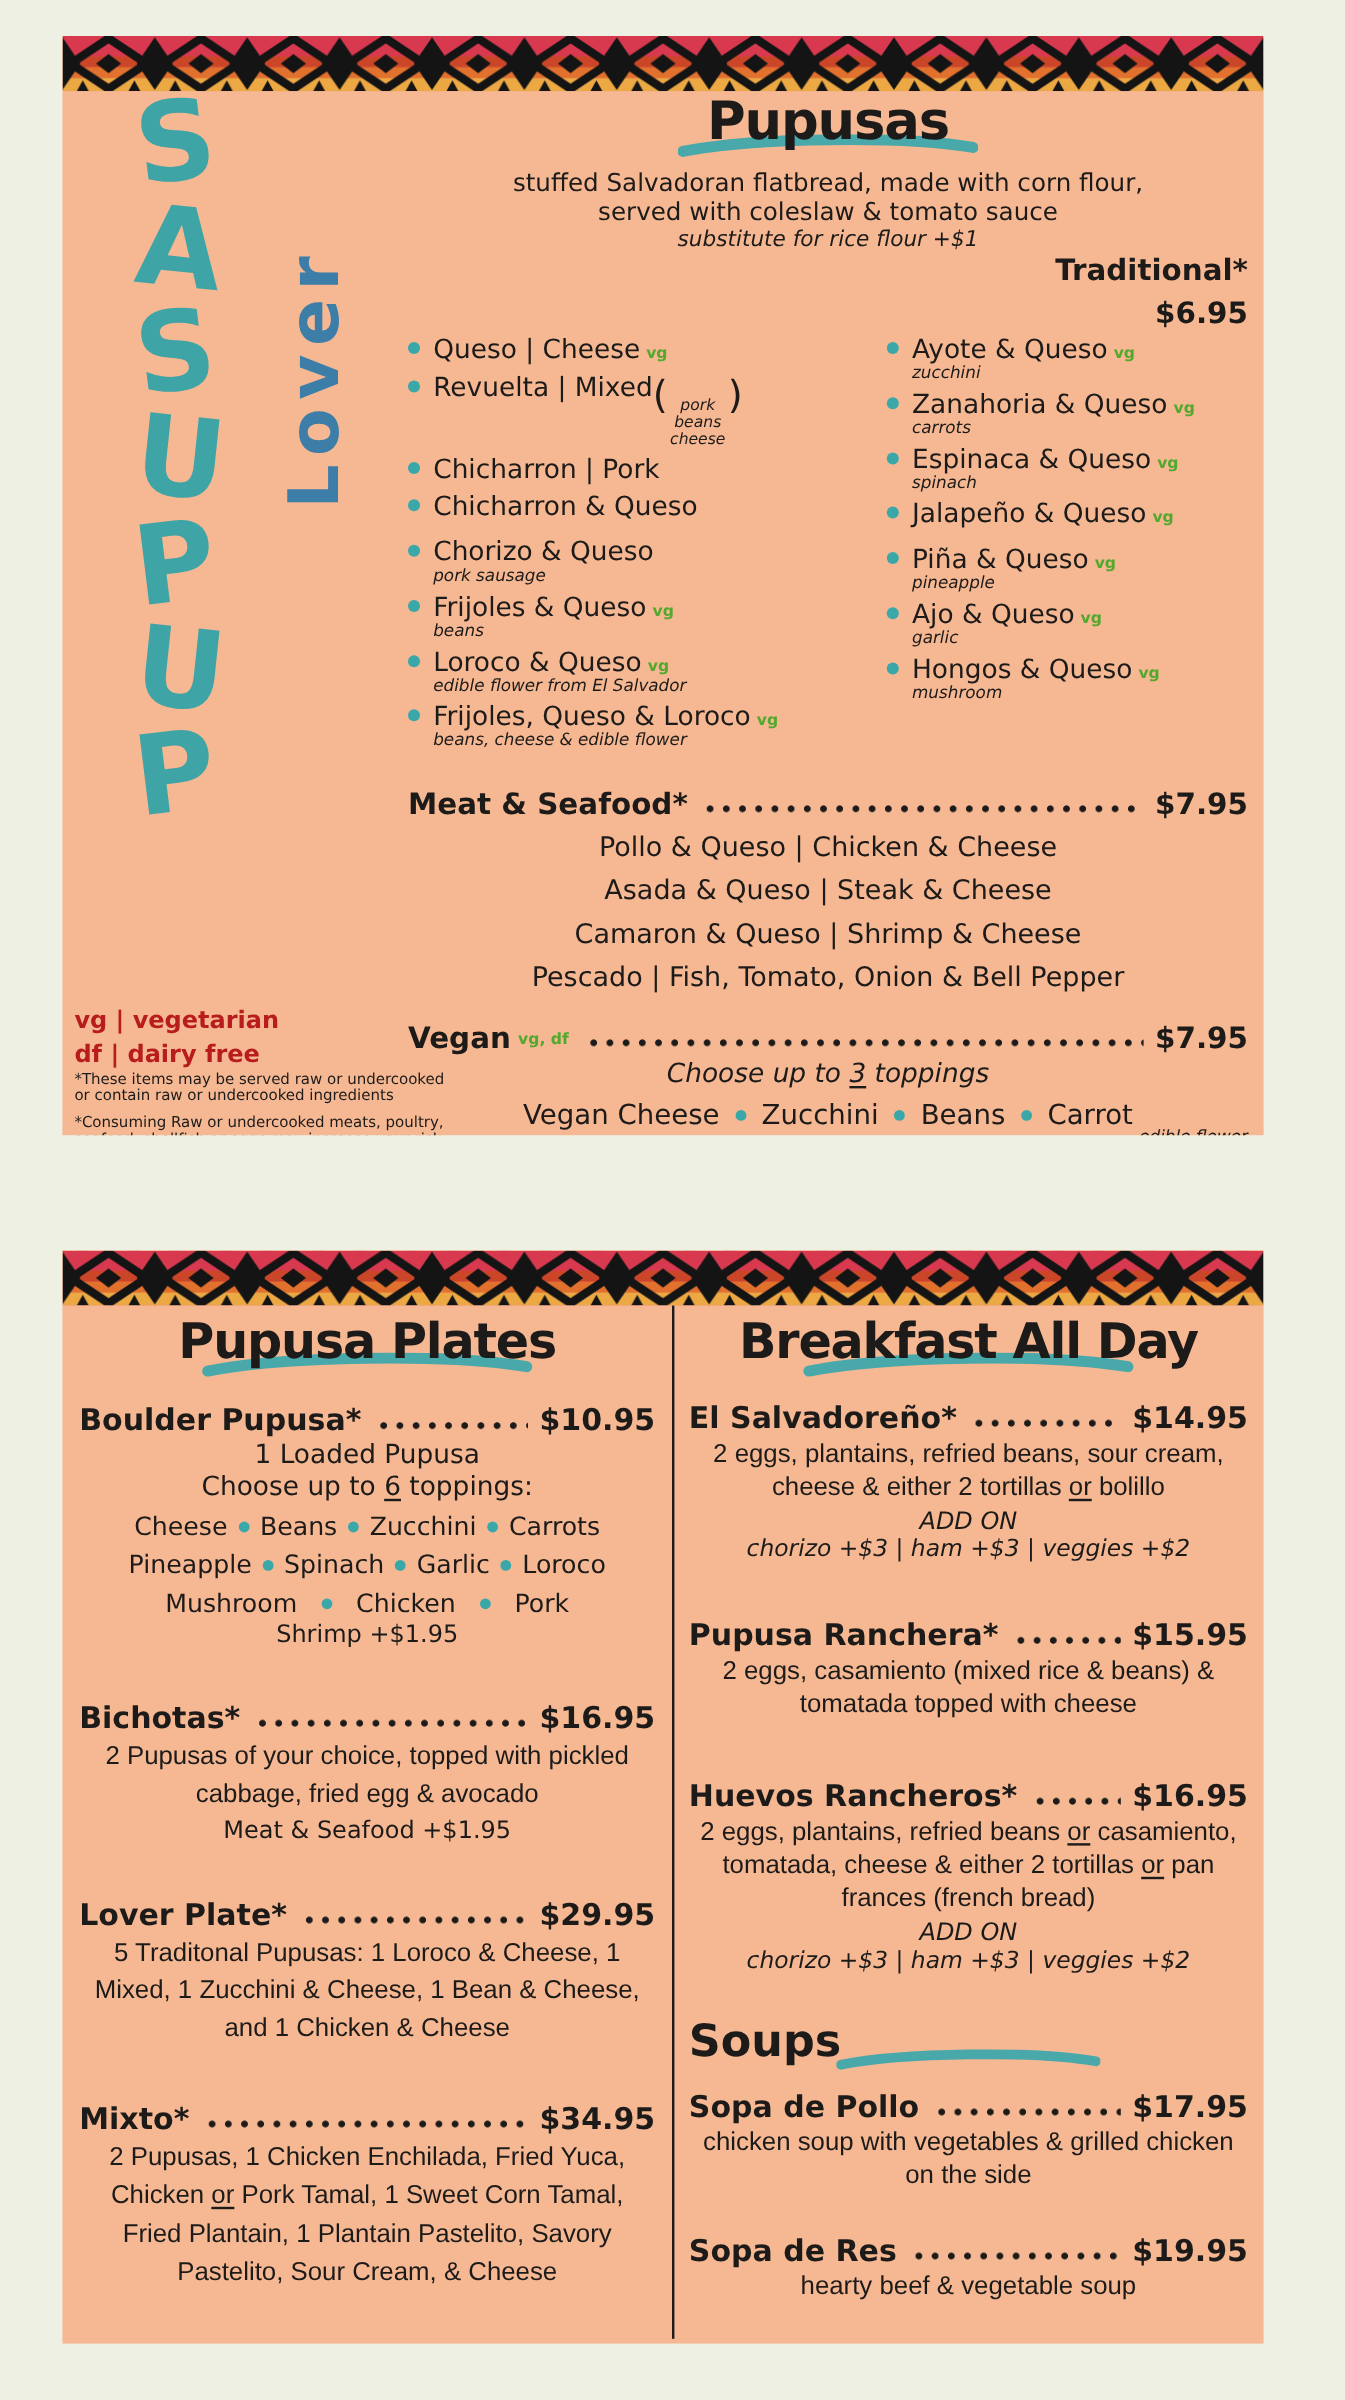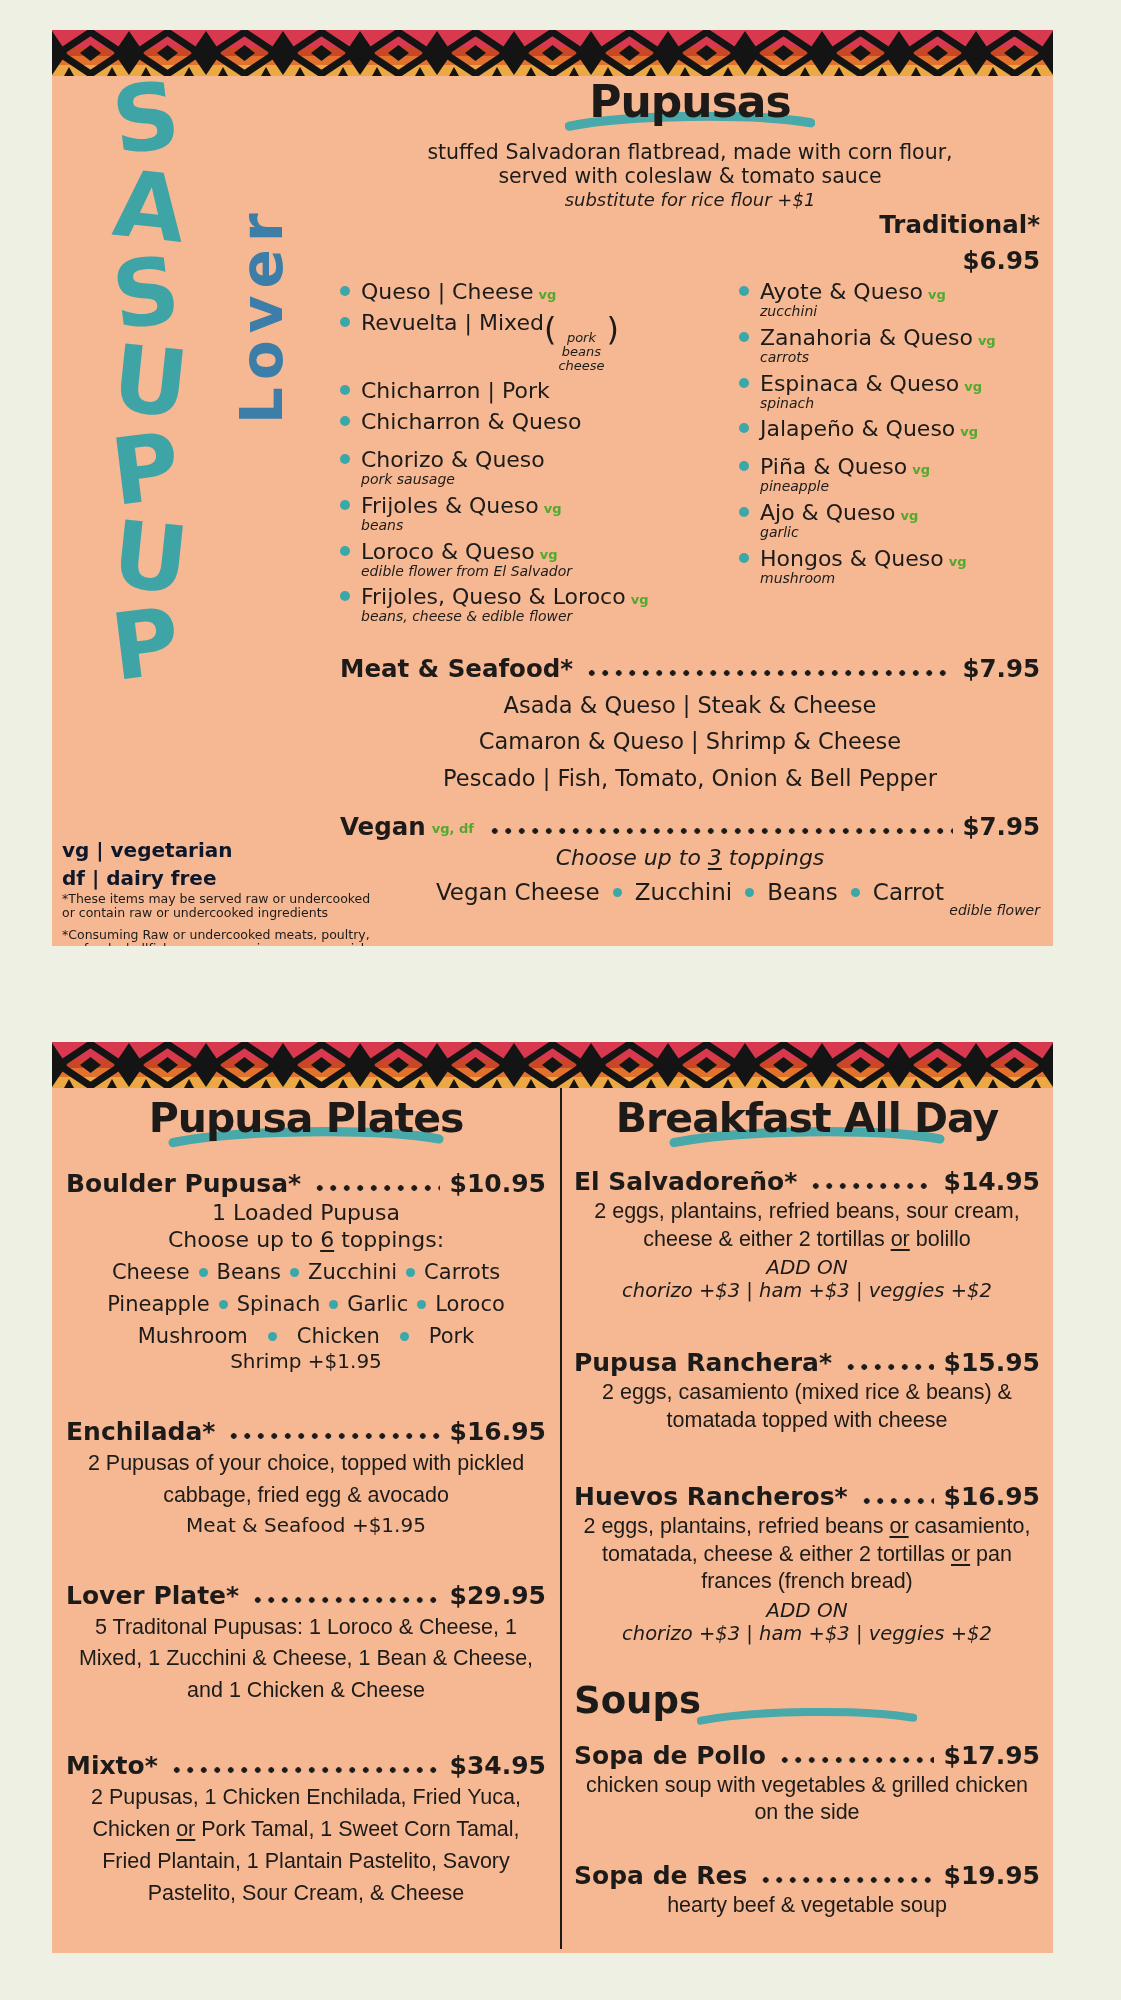--- a/index.html
+++ b/index.html
@@ -62,21 +62,21 @@
   .meat-row{margin-top:24px;}
   .centerlines{margin-top:4px;text-align:center;font-size:22.5px;line-height:1.62;}
   .vegan-row{margin-top:16px;}
   .tags{color:#53a82e;font-size:13px;font-family:"DejaVu Sans",sans-serif;font-weight:700;margin:0 2px 5px 6px;}
   .choose{margin-top:4px;text-align:center;font-size:22px;font-style:italic;}
   .u{text-decoration:underline;text-underline-offset:3px;}
   .toprow{margin-top:9px;text-align:center;font-size:23px;}
   .toprow .dot{display:inline-block;width:9px;height:9px;border-radius:50%;background:#3aa7a8;margin:0 13px;vertical-align:3px;}
   .loroco-note{margin-top:-3px;text-align:right;font-size:14px;font-style:italic;line-height:1.2;}
 
-  .legend{position:absolute;left:10px;top:806px;color:#0f172a;font-size:20px;line-height:1.4;font-family:"DejaVu Sans",sans-serif;font-weight:700;}
+  .legend{position:absolute;left:10px;top:806px;color:#b91c1c;font-size:20px;line-height:1.4;font-family:"DejaVu Sans",sans-serif;font-weight:700;}
   .disc{position:absolute;left:10px;top:862px;width:316px;font-size:12.5px;line-height:1.12;font-family:"DejaVu Sans",sans-serif;}
   .disc p{margin:0 0 8px;}
 
   
   .divider{position:absolute;left:508px;top:46px;bottom:4px;width:2px;background:#1d1b19;}
   .col2{position:absolute;top:52px;}
   .col2.l{left:14px;width:480px;}
   .col2.r{left:522px;width:466px;}
   .h2{margin:0;font-size:41px;letter-spacing:-1px;text-align:center;position:relative;z-index:2;}
   .h3{margin:34px 0 0;font-size:37px;text-align:left;position:relative;z-index:2;}
@@ -207,20 +207,21 @@
         </li>
       </ul>
     </div>
 
     <div class="prow meat-row">
       <span class="lbl xbold">Meat &amp; Seafood*</span>
       <span class="dots"></span>
       <span class="prc xbold">$7.95</span>
     </div>
     <div class="centerlines semi">
+      <div>Pollo &amp; Queso | Chicken &amp; Cheese</div>
       <div>Asada &amp; Queso | Steak &amp; Cheese</div>
       <div>Camaron &amp; Queso | Shrimp &amp; Cheese</div>
       <div>Pescado | Fish, Tomato, Onion &amp; Bell Pepper</div>
     </div>
 
     <div class="prow vegan-row">
       <span class="lbl xbold">Vegan</span>
       <span class="tags">vg, df</span>
       <span class="dots"></span>
       <span class="prc xbold">$7.95</span>
@@ -292,21 +293,21 @@
         <span>Pineapple</span><i class="dot"></i><span>Spinach</span><i class="dot"></i><span>Garlic</span><i class="dot"></i><span>Loroco</span>
       </div>
       <div class="toprow2">
         <span>Mushroom</span><i class="dot" style="margin:0 20px"></i><span>Chicken</span><i class="dot" style="margin:0 20px"></i><span>Pork</span>
       </div>
       <div class="extra">Shrimp +$1.95</div>
     </div>
 
     <div class="mi gap2">
       <div class="prow">
-        <span class="lbl xbold">Enchilada*</span>
+        <span class="lbl xbold">Bichotas*</span>
         <span class="dots"></span>
         <span class="prc xbold">$16.95</span>
       </div>
       <div class="desc">2 Pupusas of your choice, topped with pickled cabbage, fried egg &amp; avocado</div>
       <div class="extra">Meat &amp; Seafood +$1.95</div>
     </div>
 
     <div class="mi gap2">
       <div class="prow">
         <span class="lbl xbold">Lover Plate*</span>

